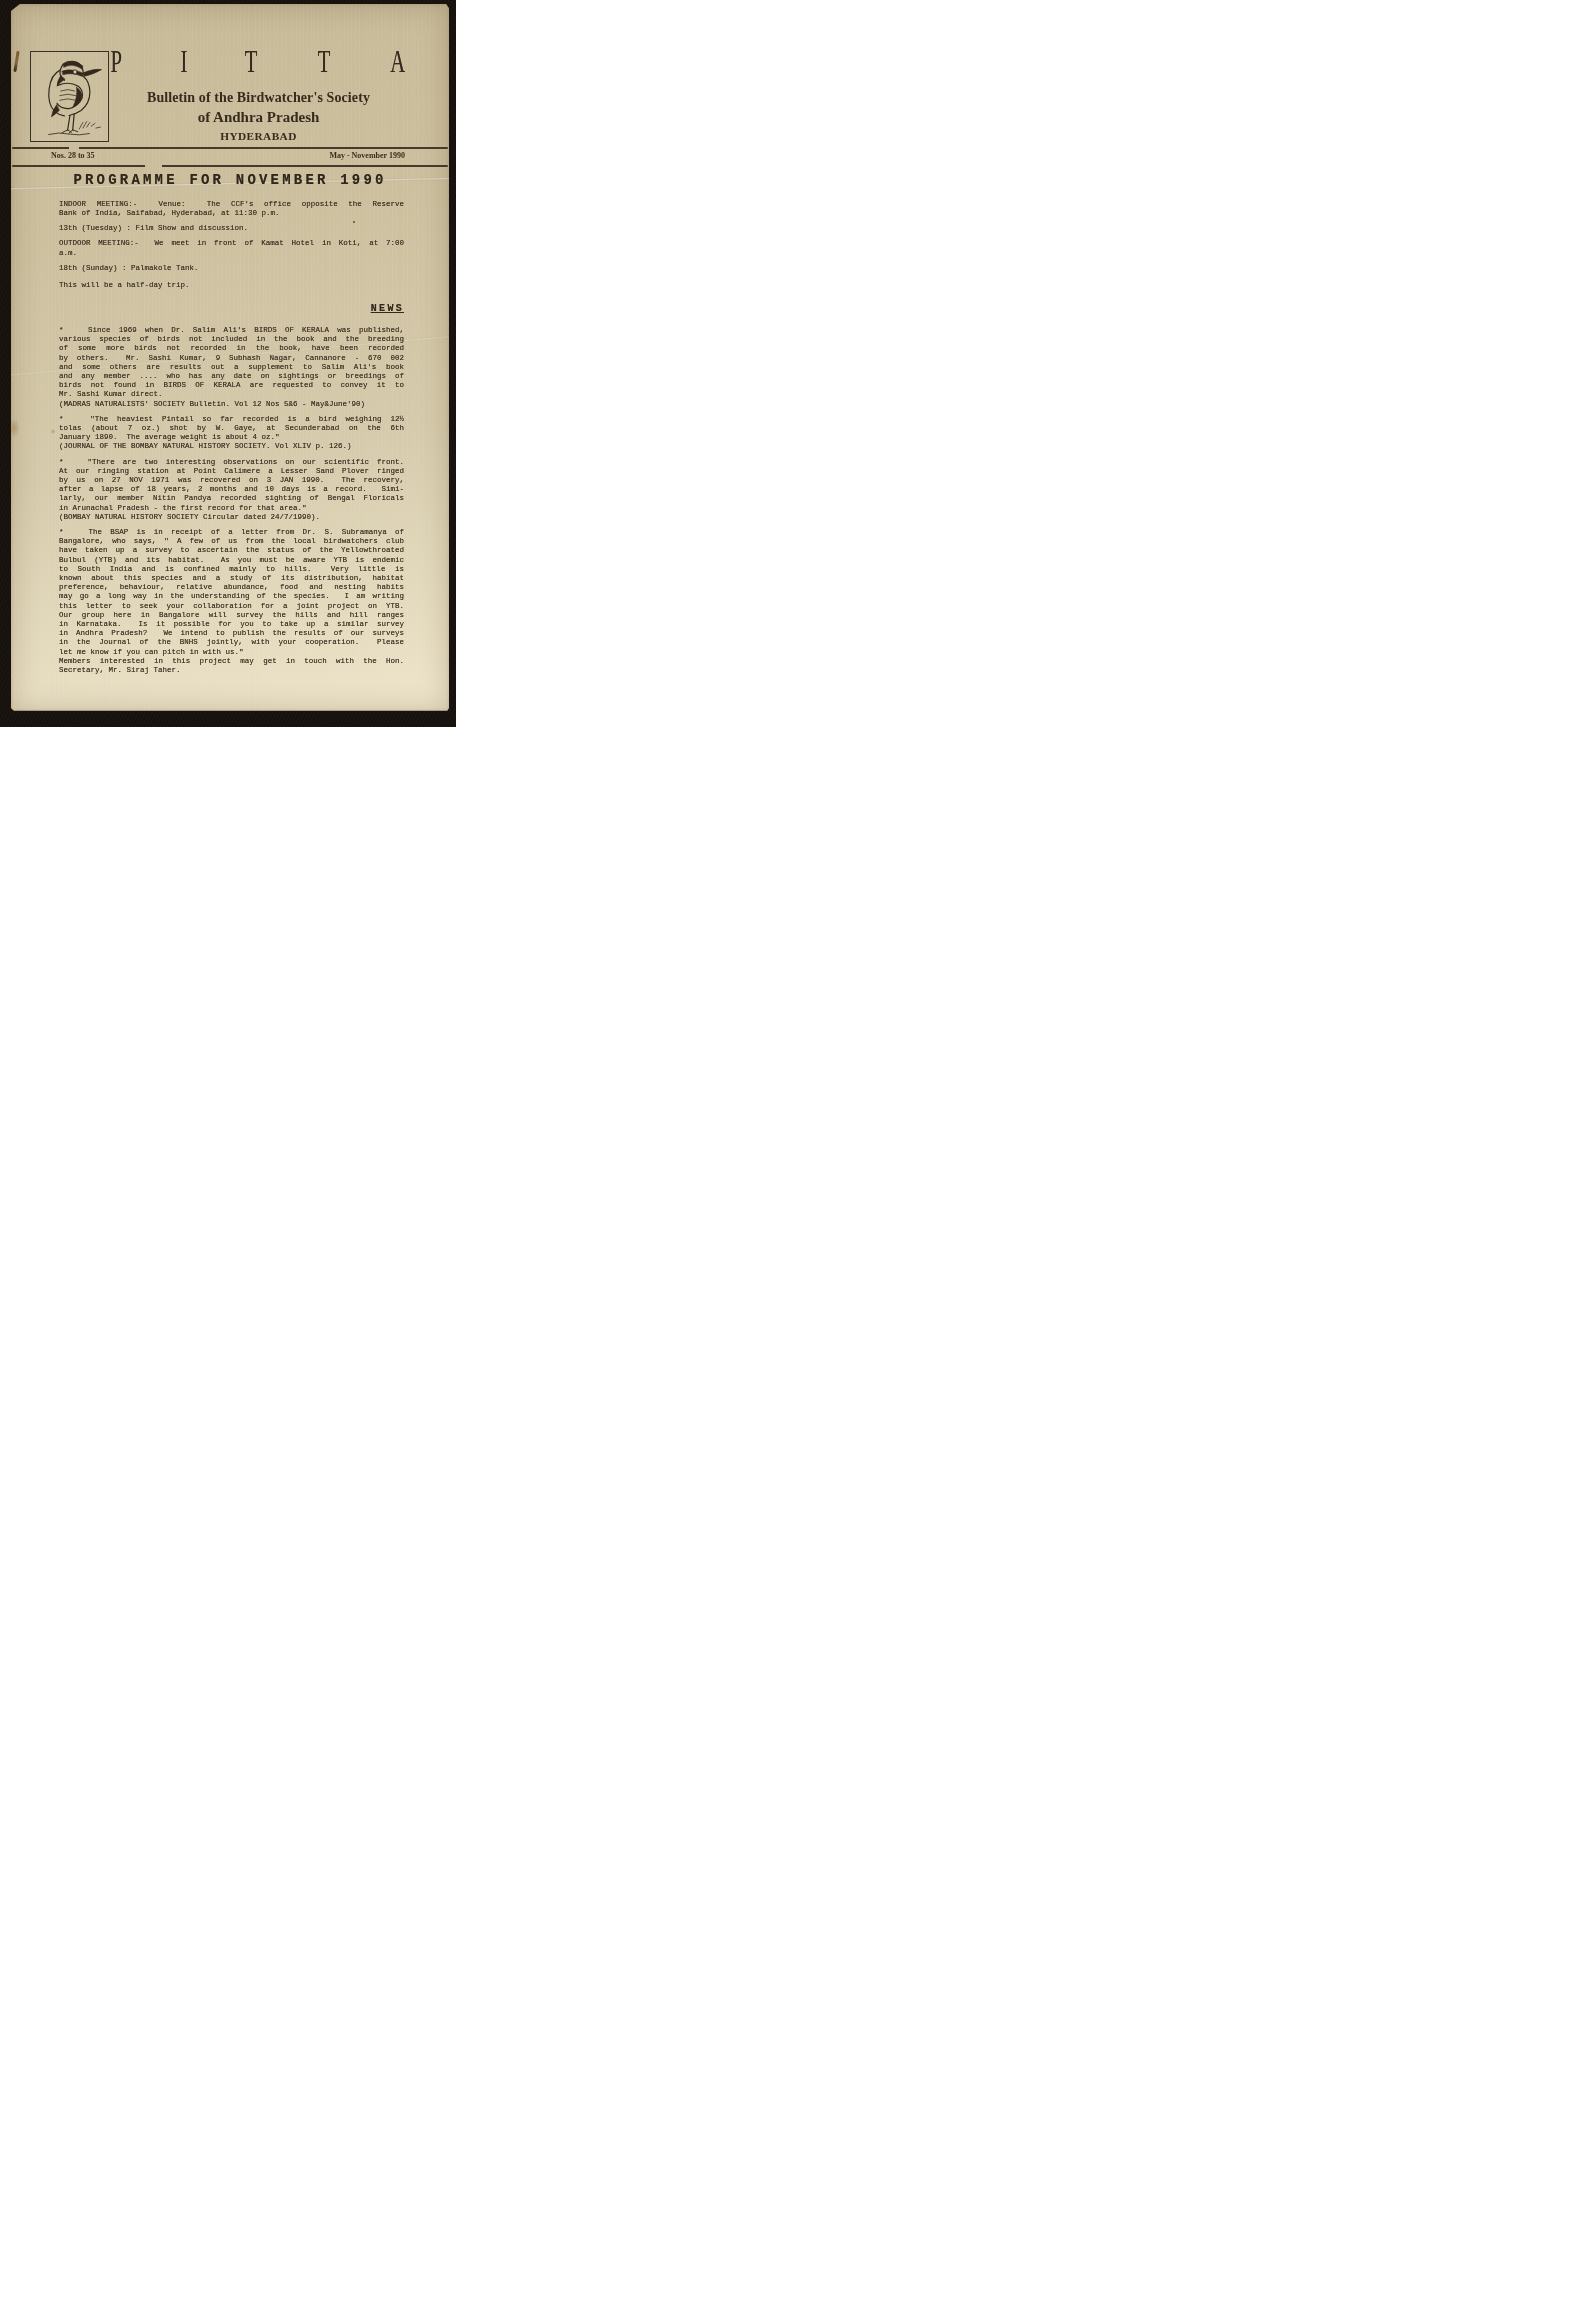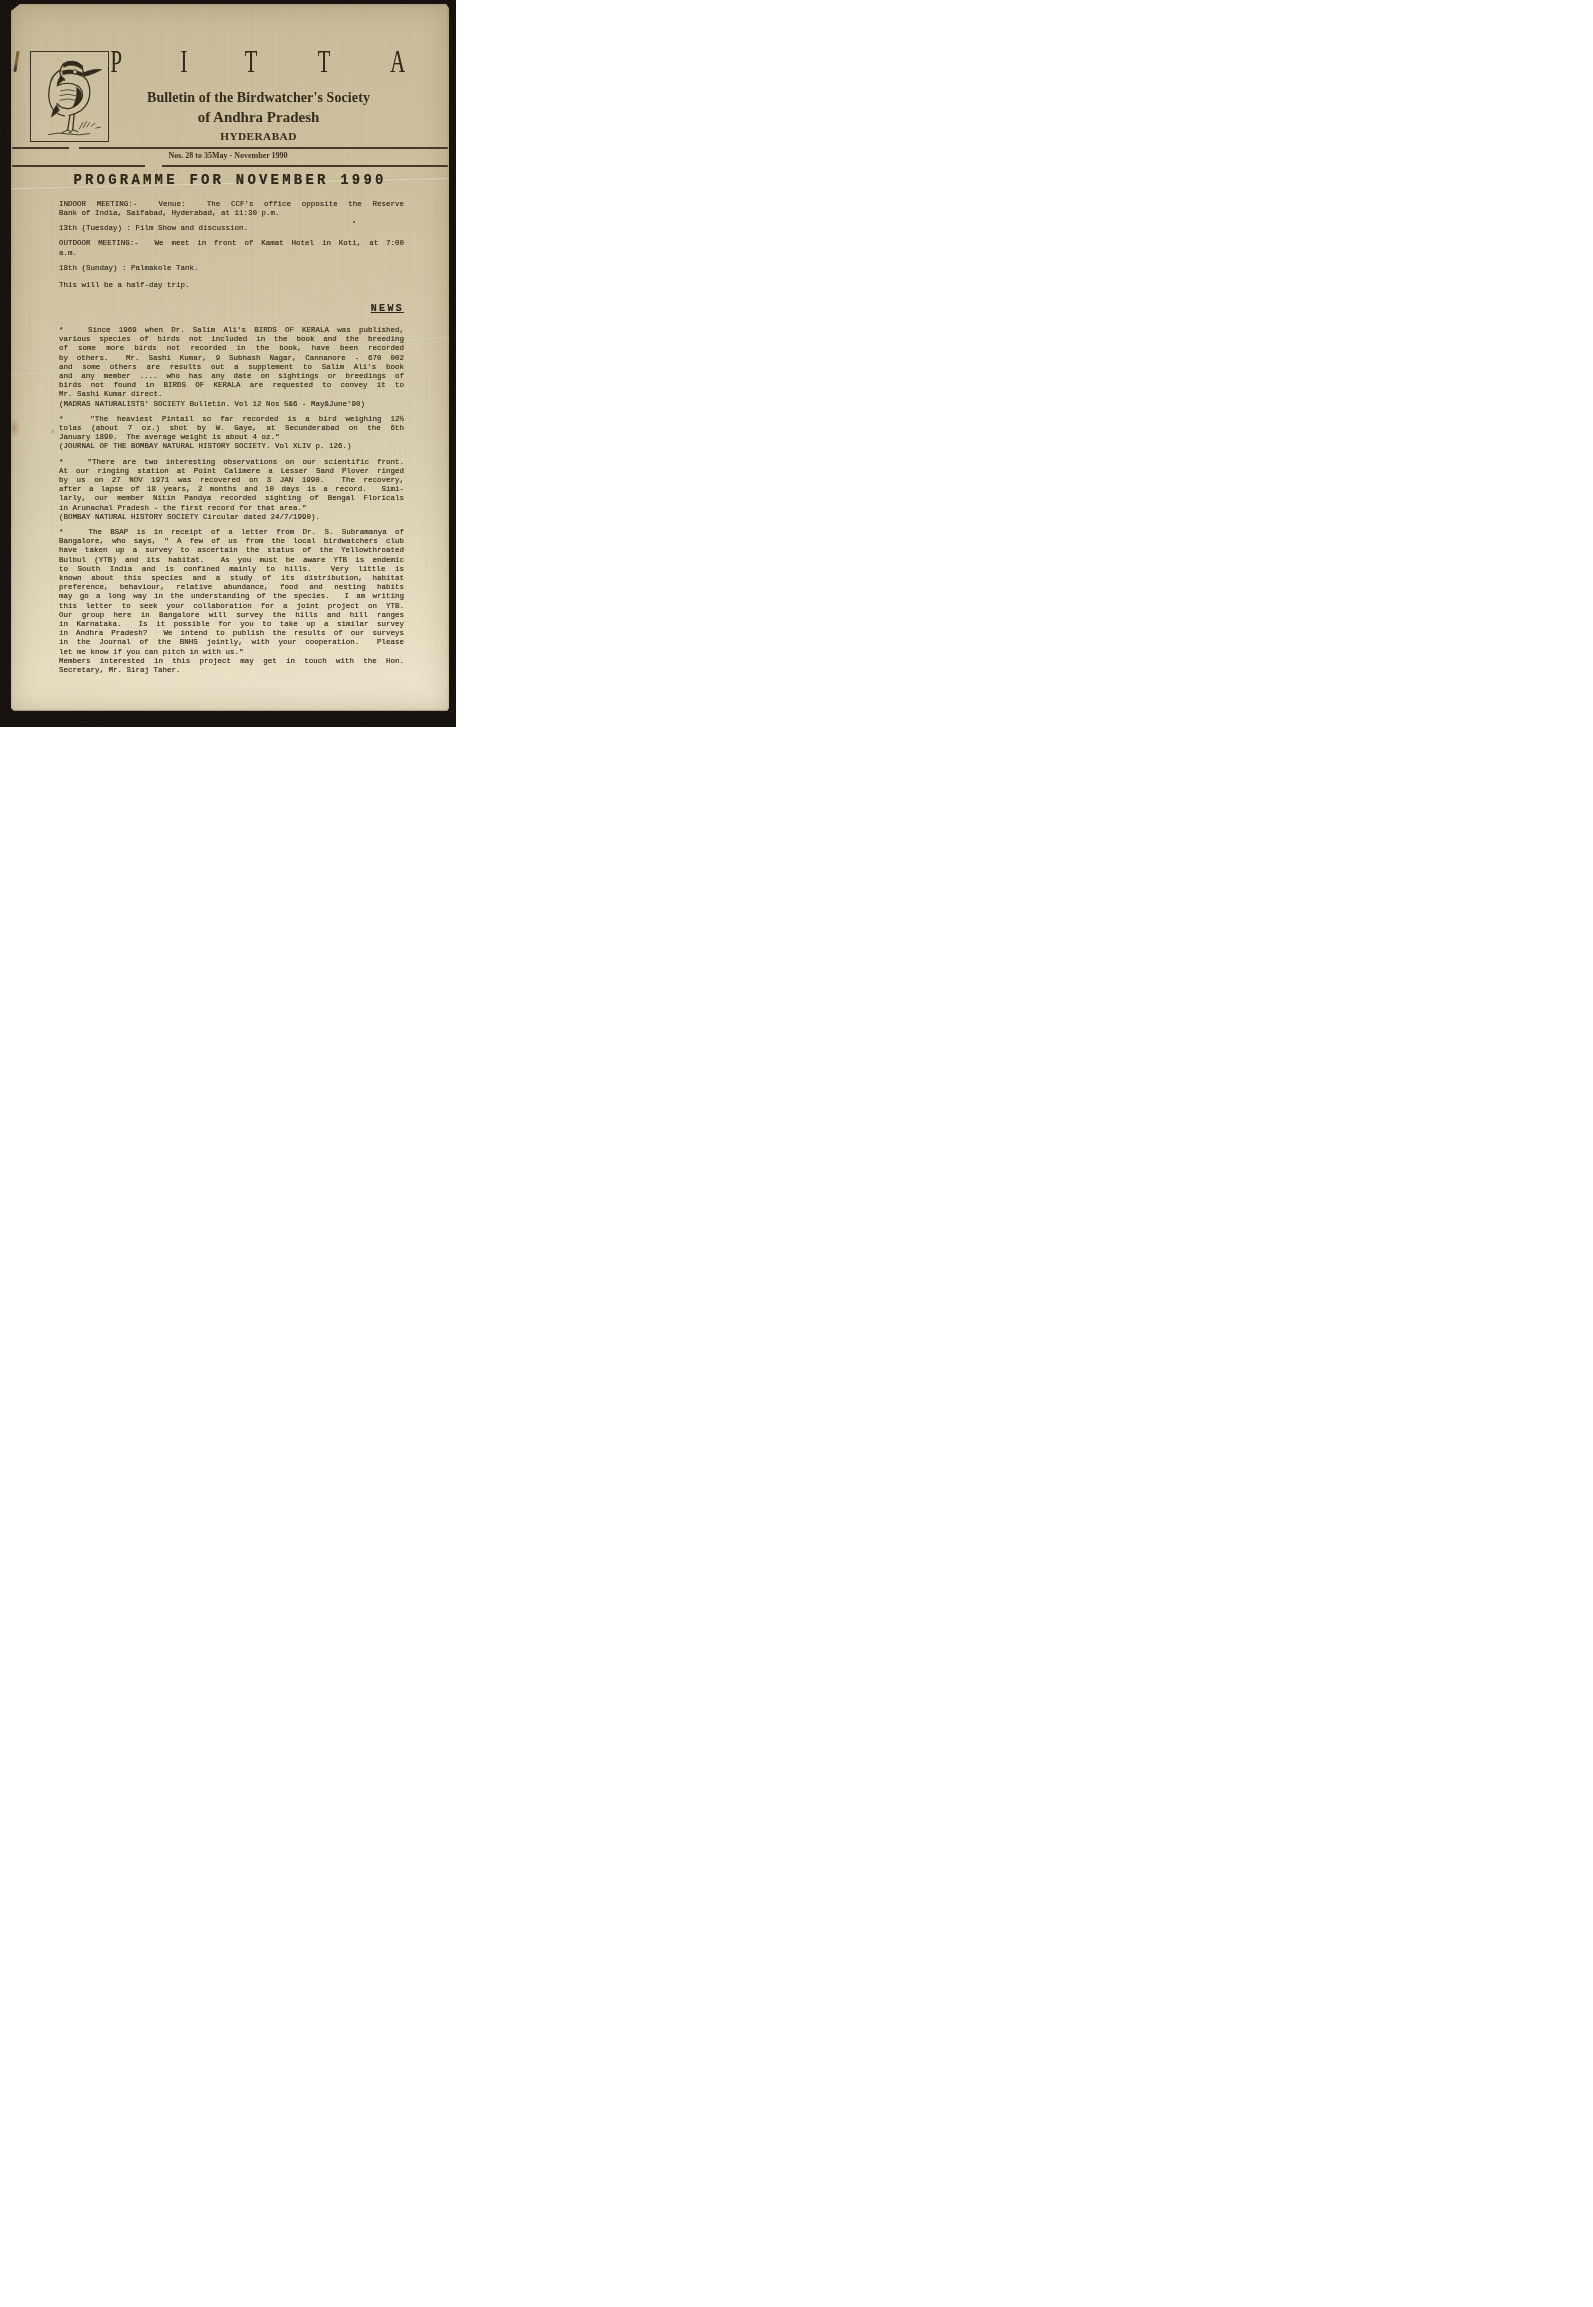--- a/index.html
+++ b/index.html
@@ -45,21 +45,21 @@
   .title-row span{display:inline-block;transform:scaleX(.70) scaleY(1.04);transform-origin:center top;
     text-shadow:0 0 0.5px rgba(51,41,29,.55);}
   .subtitle{position:absolute;left:98px;top:87px;width:299px;text-align:center;
     font-family:"Liberation Serif", serif;font-weight:bold;color:#362b1e;}
   .subtitle .l1{font-size:14px;line-height:14px;letter-spacing:0.1px;}
   .subtitle .l2{font-size:15px;line-height:14px;margin-top:5.5px;}
   .subtitle .l3{font-size:11.3px;line-height:14px;margin-top:5px;letter-spacing:0.4px;}
   .rule{position:absolute;left:0.9px;right:0.9px;height:2.1px;border-radius:0.9px;}
   .rule.top{top:143px;background:linear-gradient(90deg,#46392a 0 13%, transparent 13% 15.4%, #46392a 15.4% 100%);}
   .rule.bottom{top:161px;background:linear-gradient(90deg,#46392a 0 30.5%, transparent 30.5% 34.5%, #46392a 34.5% 100%);}
-  .issue-row{position:absolute;left:40px;right:44px;top:147px;display:flex;justify-content:center;
+  .issue-row{position:absolute;left:40px;right:44px;top:147px;display:flex;justify-content:space-between;
     font-family:"Liberation Serif", serif;font-weight:bold;font-size:8px;color:#3a2e20;}
   
   .prog-heading{position:absolute;left:0;right:0;top:168px;text-align:center;
     font-family:"Liberation Mono", monospace;font-weight:bold;font-size:14px;
     letter-spacing:3.2px;color:#30261a;text-shadow:0 0 0.5px rgba(48,38,26,.5);}
   .typed{position:absolute;left:48px;top:196px;width:345px;
     font-family:"Liberation Mono", monospace;font-size:7.5px;color:#3b2f23;
     text-shadow:0 0 0.2px rgba(59,47,35,.6);}
   .line{min-height:9.2px;line-height:9.2px;white-space:normal;}
   .line.just{text-align:justify;text-align-last:justify;}

